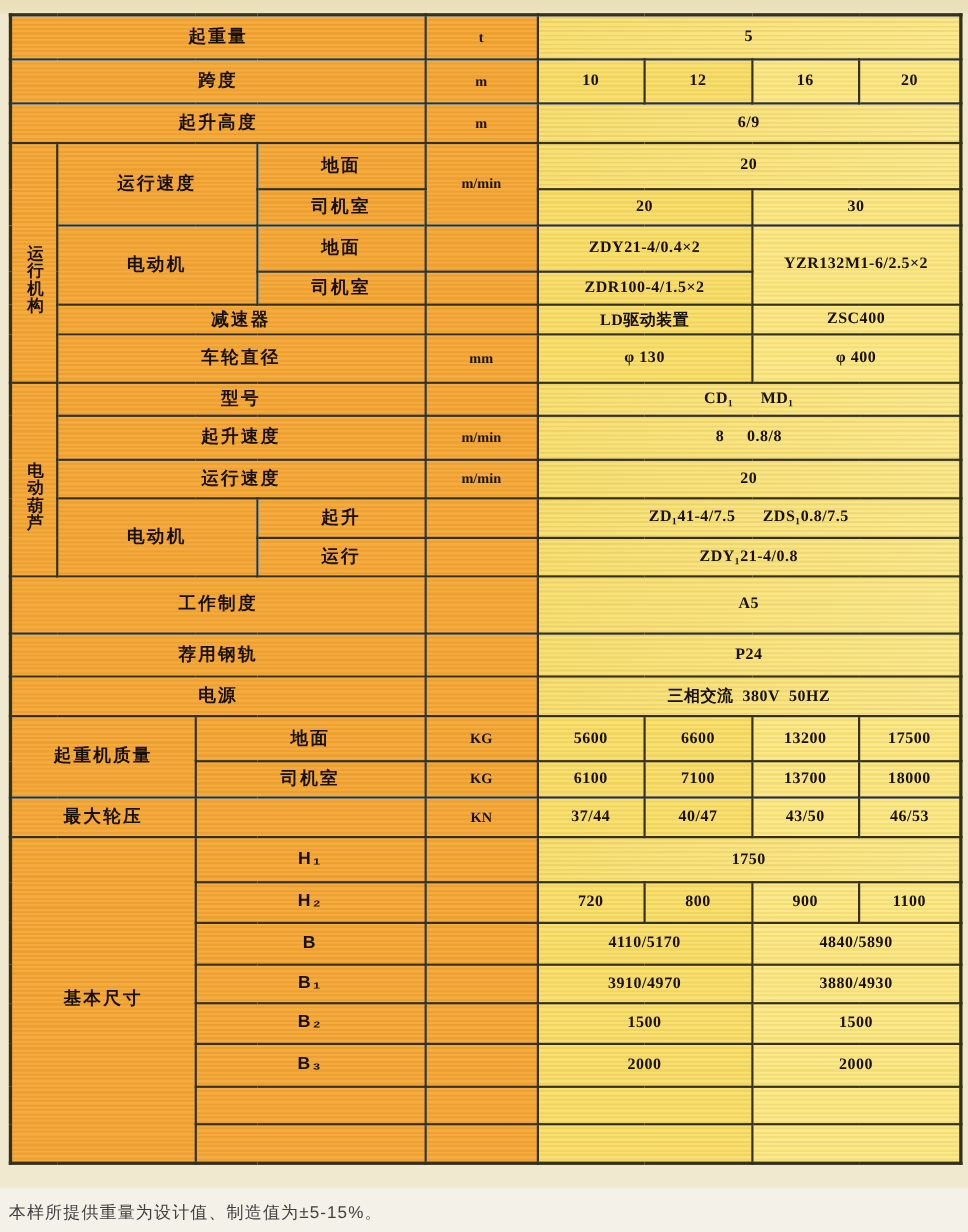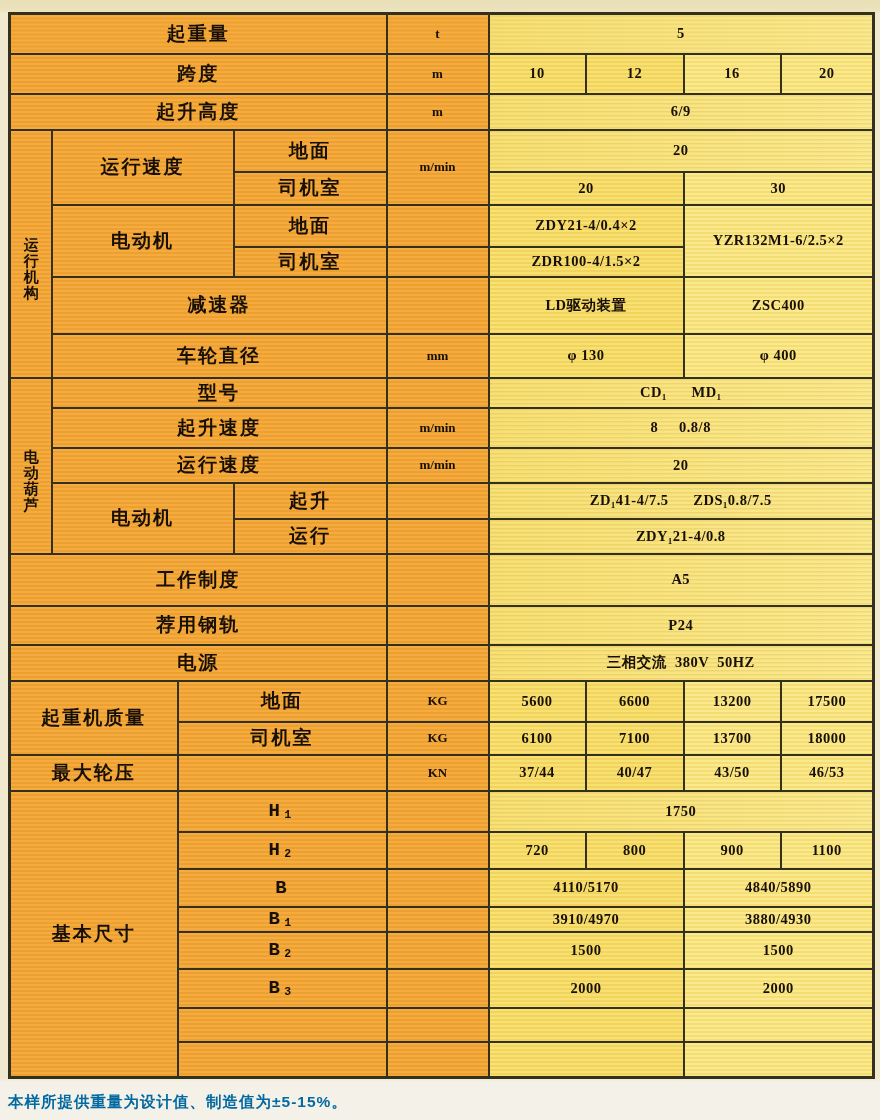--- a/index.html
+++ b/index.html
@@ -19,41 +19,41 @@
     padding:0 2px;
     text-align:center;vertical-align:middle;
     color:#181006;
     overflow:hidden;
   }
   
   .k-label,.k-unit,.k-vlabel{
     background:repeating-linear-gradient(180deg,#f5ab40 0 2px,#eca02f 2px 4px);
     font-weight:bold;
   }
-  .k-label{font-size:19px;letter-spacing:2px;font-family:Liberation Mono, monospace;}
+  .k-label{font-size:16px;letter-spacing:2px;}
   .k-unit{font-size:13px;letter-spacing:0;font-family:"Liberation Serif","DejaVu Serif",serif;}
   .k-vlabel{
     font-size:15px;
     writing-mode:vertical-rl;text-orientation:upright;
     letter-spacing:16px;padding-top:6px;
   }
   
   .k-value{
     font-family:"Liberation Serif","DejaVu Serif",serif;
     font-weight:bold;font-size:14.5px;
     white-space:pre;letter-spacing:0.5px;
   }
   .sh-a{background:repeating-linear-gradient(180deg,#f8e073 0 2px,#f0d45e 2px 4px);}
   .sh-b{background:repeating-linear-gradient(180deg,#fbe98d 0 2px,#f4dd75 2px 4px);}
   .sh-ab{background:
       repeating-linear-gradient(180deg,rgba(140,100,0,0.12) 0 1px,rgba(255,255,255,0.05) 2px,rgba(255,255,255,0) 2px 4px),
       linear-gradient(90deg,#f8e073,#fbe98d);}
   .footer{
     position:absolute;left:8px;top:1092px;width:860px;
-    font-size:15.5px;font-weight:bold;color:#0369a1;letter-spacing:1px;
+    font-size:15.5px;font-weight:normal;color:#404040;letter-spacing:1px;
   }
 </style>
 </head>
 <body>
 
 <div class="page">
   <table class="spec">
     <colgroup>
       <col style="width:42px">
         <col style="width:126px">
@@ -101,21 +101,21 @@
           <td class="k-label">地面</td>
           <td class="k-unit"></td>
           <td colspan="2" class="k-value sh-a">ZDY21-4/0.4×2</td>
           <td colspan="2" rowspan="2" class="k-value sh-b">YZR132M1-6/2.5×2</td>
         </tr>
         <tr style="height: 30px;">
           <td class="k-label">司机室</td>
           <td class="k-unit"></td>
           <td colspan="2" class="k-value sh-a">ZDR100-4/1.5×2</td>
         </tr>
-        <tr style="height: 57px;">
+        <tr style="height: 27px;">
           <td colspan="3" class="k-label">减速器</td>
           <td class="k-unit"></td>
           <td colspan="2" class="k-value sh-a">LD驱动装置</td>
           <td colspan="2" class="k-value sh-b">ZSC400</td>
         </tr>
         <tr style="height: 44px;">
           <td colspan="3" class="k-label">车轮直径</td>
           <td class="k-unit">mm</td>
           <td colspan="2" class="k-value sh-a">φ 130</td>
           <td colspan="2" class="k-value sh-b">φ 400</td>
@@ -201,21 +201,21 @@
           <td class="k-value sh-a">800</td>
           <td class="k-value sh-b">900</td>
           <td class="k-value sh-b">1100</td>
         </tr>
         <tr style="height: 38px;">
           <td colspan="2" class="k-label">B</td>
           <td class="k-unit"></td>
           <td colspan="2" class="k-value sh-a">4110/5170</td>
           <td colspan="2" class="k-value sh-b">4840/5890</td>
         </tr>
-        <tr style="height: 25px;">
+        <tr style="height: 35px;">
           <td colspan="2" class="k-label">B₁</td>
           <td class="k-unit"></td>
           <td colspan="2" class="k-value sh-a">3910/4970</td>
           <td colspan="2" class="k-value sh-b">3880/4930</td>
         </tr>
         <tr style="height: 37px;">
           <td colspan="2" class="k-label">B₂</td>
           <td class="k-unit"></td>
           <td colspan="2" class="k-value sh-a">1500</td>
           <td colspan="2" class="k-value sh-b">1500</td>

